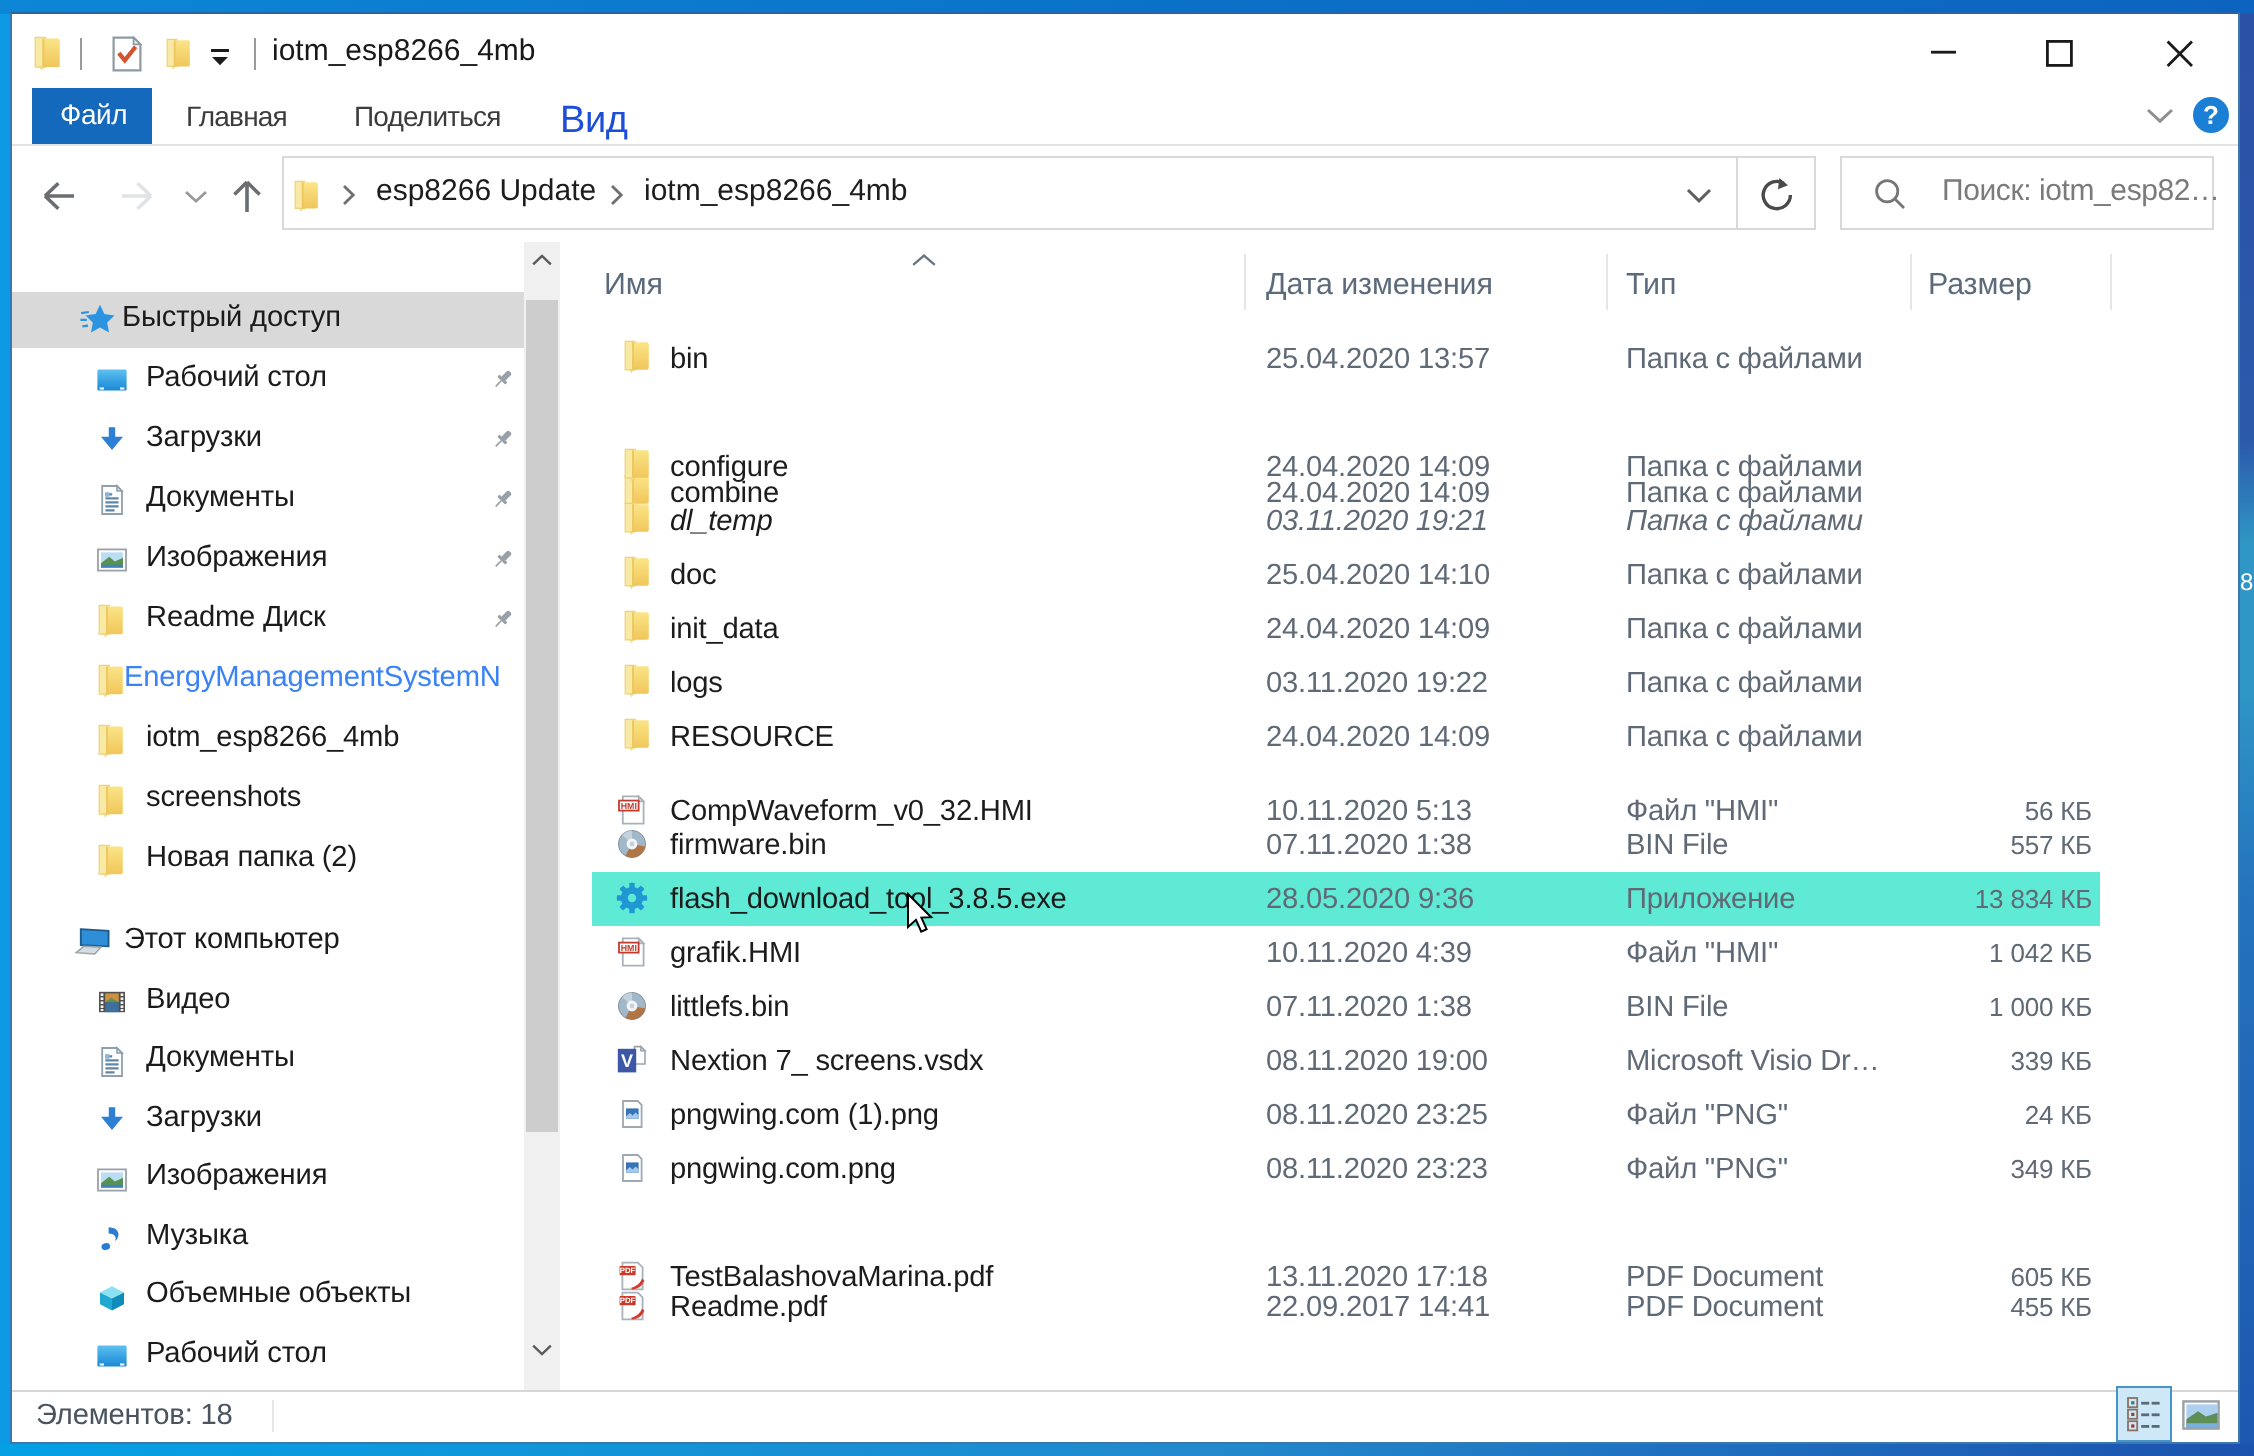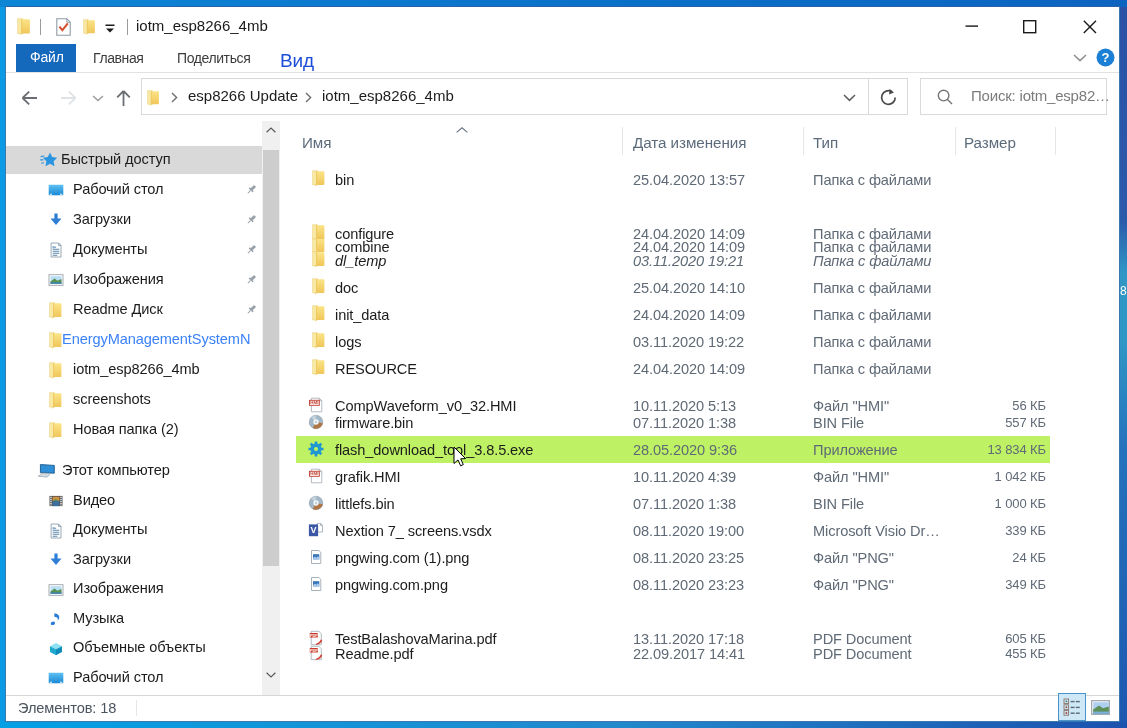--- a/index.html
+++ b/index.html
@@ -302,21 +302,21 @@
   </div>
 <div class="row" style="top:409px;">
     <svg class="ic" width="16" height="16">
       <use href="#disc"></use>
     </svg>
     <div class="nm">firmware.bin</div>
     <div class="dt">07.11.2020 1:38</div>
     <div class="tp">BIN File</div>
     <div class="sz">557 КБ</div>
   </div>
-<div class="row" style="top:436px;background:#bef264;">
+<div class="row" style="top:436px;background:#5eead4;">
     <svg class="ic" width="16" height="16">
       <use href="#gear"></use>
     </svg>
     <div class="nm">flash_download_tool_3.8.5.exe</div>
     <div class="dt">28.05.2020 9:36</div>
     <div class="tp">Приложение</div>
     <div class="sz">13 834 КБ</div>
   </div>
 <div class="row" style="top:463px;">
     <svg class="ic" width="16" height="16">

